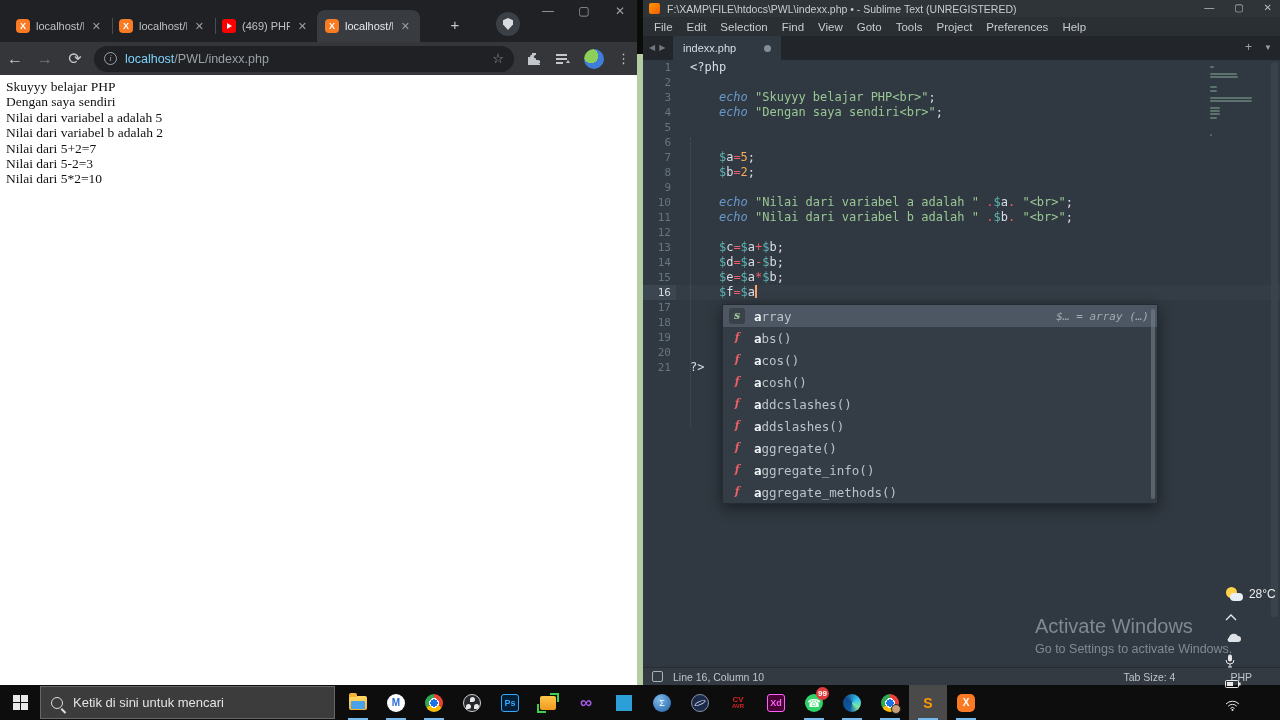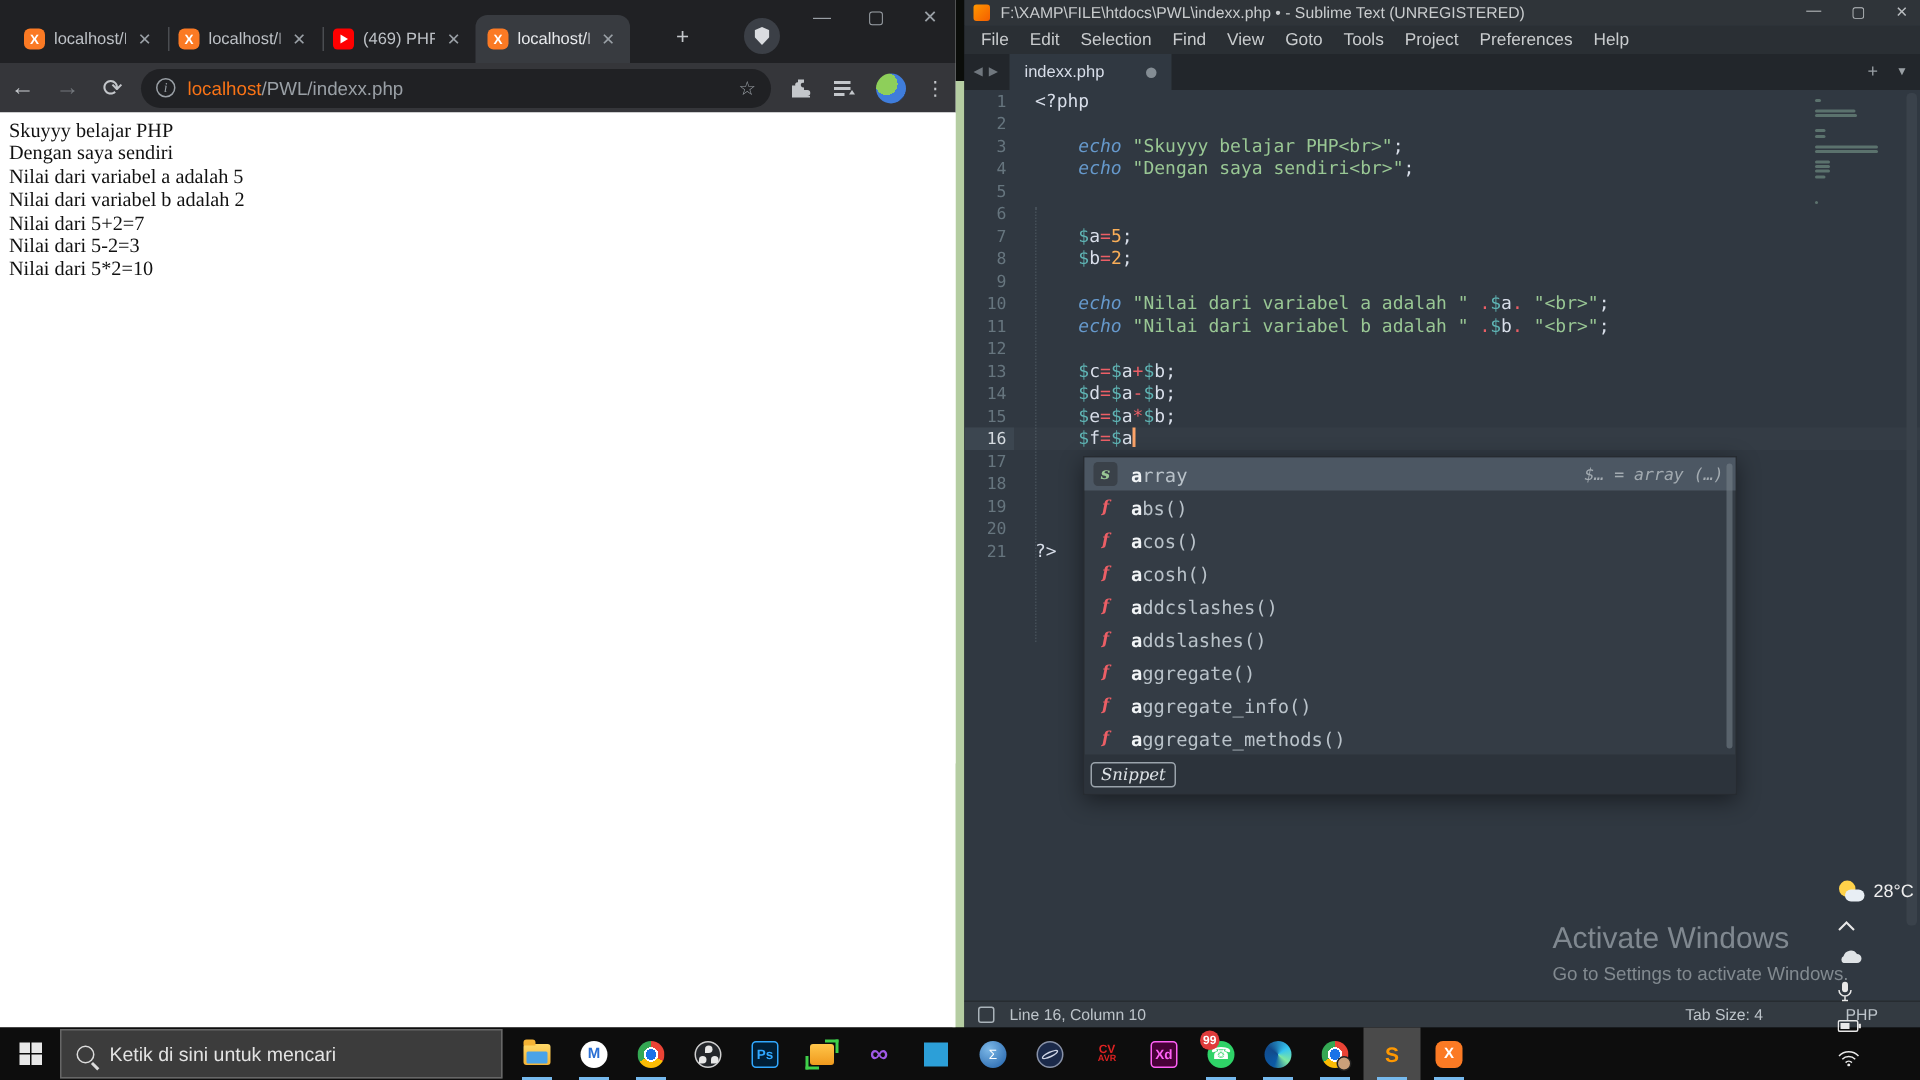--- a/index.html
+++ b/index.html
@@ -27,21 +27,21 @@
   .profile-circ { position:absolute; left:496px; top:12px; width:24px; height:24px; border-radius:50%; background:#3b3f46; display:flex; align-items:center; justify-content:center; }
   .shield { width:10px; height:12px; background:#dadce0; clip-path:polygon(50% 0,100% 18%,100% 55%,50% 100%,0 55%,0 18%); }
   .win-btns { position:absolute; right:10px; top:4px; display:flex; gap:22px; color:#9aa0a6; font-size:12px; }
   .win-btns span { width:14px; text-align:center; }
   .toolbar { position:absolute; left:0; top:42px; width:100%; height:33px; background:#35363a; display:flex; align-items:center; }
   .nav-ic { color:#c4c7cb; font-size:16px; width:30px; text-align:center; }
   .nav-ic.dim { color:#72767b; }
   .addr { position:relative; width:420px; height:26px; margin-left:4px; background:#202124; border-radius:13px; display:flex; align-items:center; padding:0 10px; }
   .info-ic { width:13px; height:13px; border:1px solid #9aa0a6; border-radius:50%; color:#9aa0a6; font-size:9px; line-height:11px; text-align:center; font-family:"Liberation Serif",serif; font-style:italic; margin-right:8px; flex:0 0 13px;}
   .url { font-size:12.5px; white-space:nowrap; }
-  .url .host { color:#f97316; }
+  .url .host { color:#7dd3fc; }
   .url .path { color:#9aa0a6; }
   .addr .star { margin-left:auto; color:#9aa0a6; font-size:13px; }
   .tb-right { display:flex; align-items:center; gap:13px; margin-left:12px; }
   .avatar { width:20px; height:20px; border-radius:50%; background:radial-gradient(circle at 35% 35%, #8ecf5a 0 40%, #3f7ddb 40% 75%, #2c5ba8 75%); }
   .kebab { color:#c4c7cb; font-size:13px; }
   .page-output { position:absolute; left:0; top:75px; width:100%; height:434px; background:#fff; padding:4px 6px; font-family:"Liberation Serif", serif; font-size:13.5px; color:#111; }
   .page-output p { line-height:15.4px; }
 
   
   .sublime { position:absolute; left:643px; top:0; width:637px; height:685px; background:#303841; }
@@ -107,21 +107,21 @@
   .win-logo { width:15px; height:15px; display:grid; grid-template-columns:7px 7px; grid-template-rows:7px 7px; gap:1px; }
   .win-logo i { background:#e8e8e8; }
   .searchbox { width:295px; height:33px; background:#3c3c3c; border:1px solid #676767; display:flex; align-items:center; padding:4px 10px; gap:10px; }
   .searchbox .mag { width:12px; height:12px; border:1.6px solid #dcdcdc; border-radius:50%; position:relative; flex:0 0 12px; }
   .searchbox .mag::after { content:""; position:absolute; left:10px; top:10px; width:6px; height:1.6px; background:#dcdcdc; transform:rotate(45deg); transform-origin:0 0; }
   .searchbox .ph { font-size:13px; color:#e3e3e3; }
   .tb-apps { display:flex; height:35px; margin-left:4px; }
   .tb-app { position:relative; width:38px; height:35px; display:flex; align-items:center; justify-content:center; }
   .tb-app.focused { background:#4a4a4a; }
   .run-line { position:absolute; left:9px; bottom:0; width:20px; height:2px; background:#76b9ed; }
-  .badge { position:absolute; right:20px; top:2px; min-width:13px; height:13px; background:#e03b3b; border-radius:7px; color:#fff; font-size:8px; line-height:13px; text-align:center; font-weight:bold; padding:0 2px; }
+  .badge { position:absolute; right:4px; top:2px; min-width:13px; height:13px; background:#e03b3b; border-radius:7px; color:#fff; font-size:8px; line-height:13px; text-align:center; font-weight:bold; padding:0 2px; }
 
   .ic-folder { width:18px; height:14px; background:linear-gradient(#ffd969,#f5b335); border-radius:2px; position:relative; }
   .ic-folder::before { content:""; position:absolute; left:0; top:-3px; width:8px; height:4px; background:#f5b335; border-radius:2px 2px 0 0; }
   .ic-folder::after { content:""; position:absolute; left:2px; top:5px; width:14px; height:8px; background:#4aa3e8; border-radius:1px; }
   .ic-mcircle { width:18px; height:18px; border-radius:50%; background:#fff; color:#2a6fd4; font-size:10px; font-weight:bold; text-align:center; line-height:18px; }
   .ic-chrome { position:relative; width:18px; height:18px; border-radius:50%; background:radial-gradient(circle, #1a73e8 0 28%, #fff 28% 38%, rgba(0,0,0,0) 38%), conic-gradient(#ea4335 0 33%, #fbbc05 33% 66%, #34a853 66% 100%); }
   .ic-chrome .face { position:absolute; right:-2px; bottom:-2px; width:10px; height:10px; border-radius:50%; background:#caa07a; border:1px solid #222; }
   .ic-obs { position:relative; width:18px; height:18px; border-radius:50%; background:#23262a; border:1px solid #cfcfcf; }
   .ic-obs i { position:absolute; width:5px; height:5px; border-radius:50% 50% 50% 0; background:#e8e8e8; }
   .ic-obs i:nth-child(1){ left:6px; top:2px; } .ic-obs i:nth-child(2){ left:2px; top:9px; } .ic-obs i:nth-child(3){ left:10px; top:9px; }
@@ -412,23 +412,20 @@
             <div class="ac-row">
               <span class="ac-kind f">f</span>
               <span class="ac-label"><b>a</b>ggregate_info()</span>
             </div>
             <div class="ac-row">
               <span class="ac-kind f">f</span>
               <span class="ac-label"><b>a</b>ggregate_methods()</span>
             </div>
           </div>
         <div class="ac-scroll"></div>
-        <div class="ac-footer">
-          <span class="snippet-chip">Snippet</span>
-        </div>
       </div>
     </div>
 
     <div class="st-status">
       <span class="vint"></span>
       <span>Line 16, Column 10</span>
       <div class="right">
         <span>Tab Size: 4</span>
         <span>PHP</span>
       </div>

